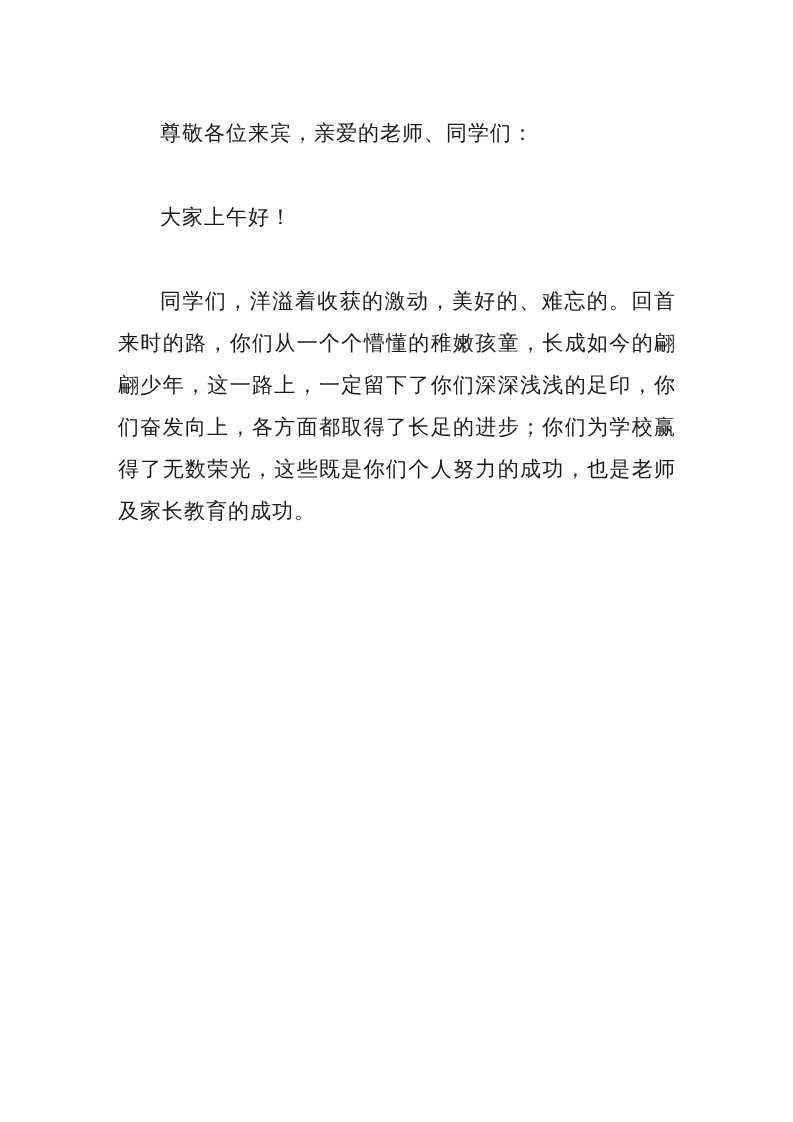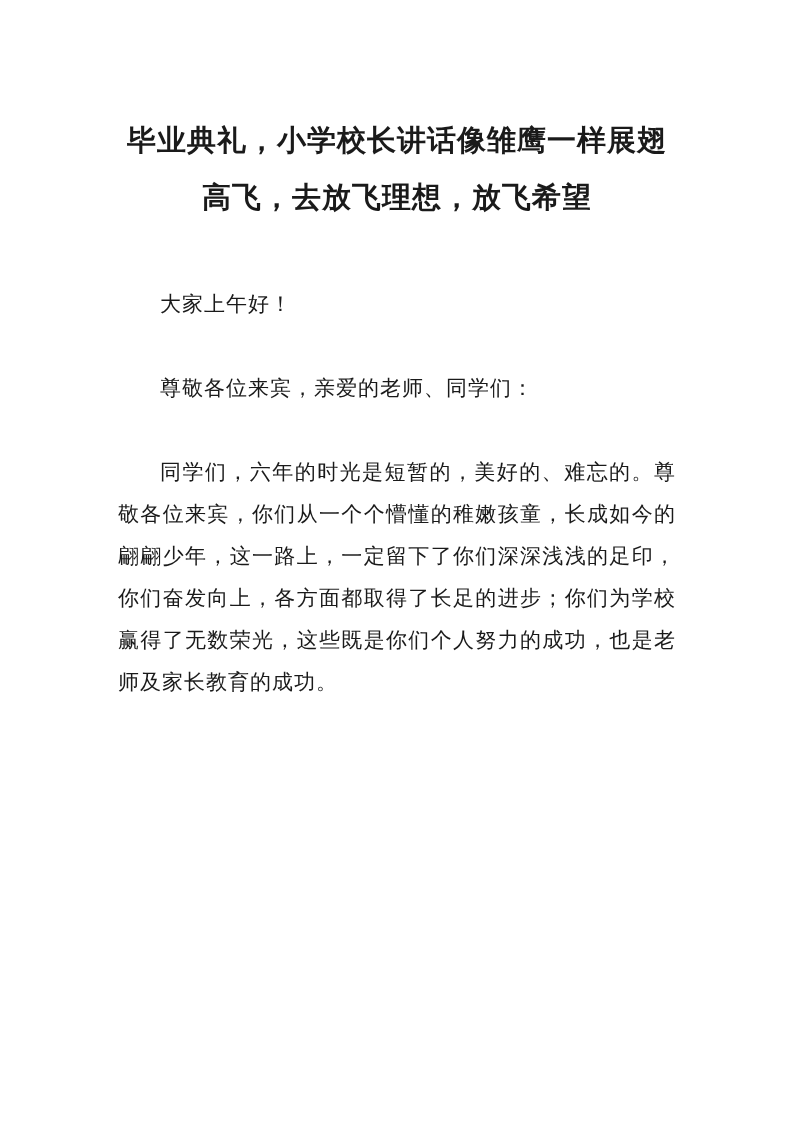--- a/index.html
+++ b/index.html
@@ -35,21 +35,20 @@
     letter-spacing: 1px;
     text-align: justify;
     text-indent: 2em;
     word-break: break-all;
   }
 </style>
 </head>
 <body>
 
 <div class="page">
-  <h1 class="doc-title">毕业典礼，小学校长讲话像雏鹰一样展翅高飞，去放飞理想，放飞希望</h1>
+
+  <p class="doc-para">尊敬各位来宾，亲爱的老师、同学们：</p>
 
   <p class="doc-para">大家上午好！</p>
 
-  <p class="doc-para">尊敬各位来宾，亲爱的老师、同学们：</p>
 
-
-  <p class="doc-para">同学们，六年的时光是短暂的，美好的、难忘的。尊敬各位来宾，你们从一个个懵懂的稚嫩孩童，长成如今的翩翩少年，这一路上，一定留下了你们深深浅浅的足印，你们奋发向上，各方面都取得了长足的进步；你们为学校赢得了无数荣光，这些既是你们个人努力的成功，也是老师及家长教育的成功。</p>
+  <p class="doc-para">同学们，洋溢着收获的激动，美好的、难忘的。回首来时的路，你们从一个个懵懂的稚嫩孩童，长成如今的翩翩少年，这一路上，一定留下了你们深深浅浅的足印，你们奋发向上，各方面都取得了长足的进步；你们为学校赢得了无数荣光，这些既是你们个人努力的成功，也是老师及家长教育的成功。</p>
 </div>
 
 </body></html>

